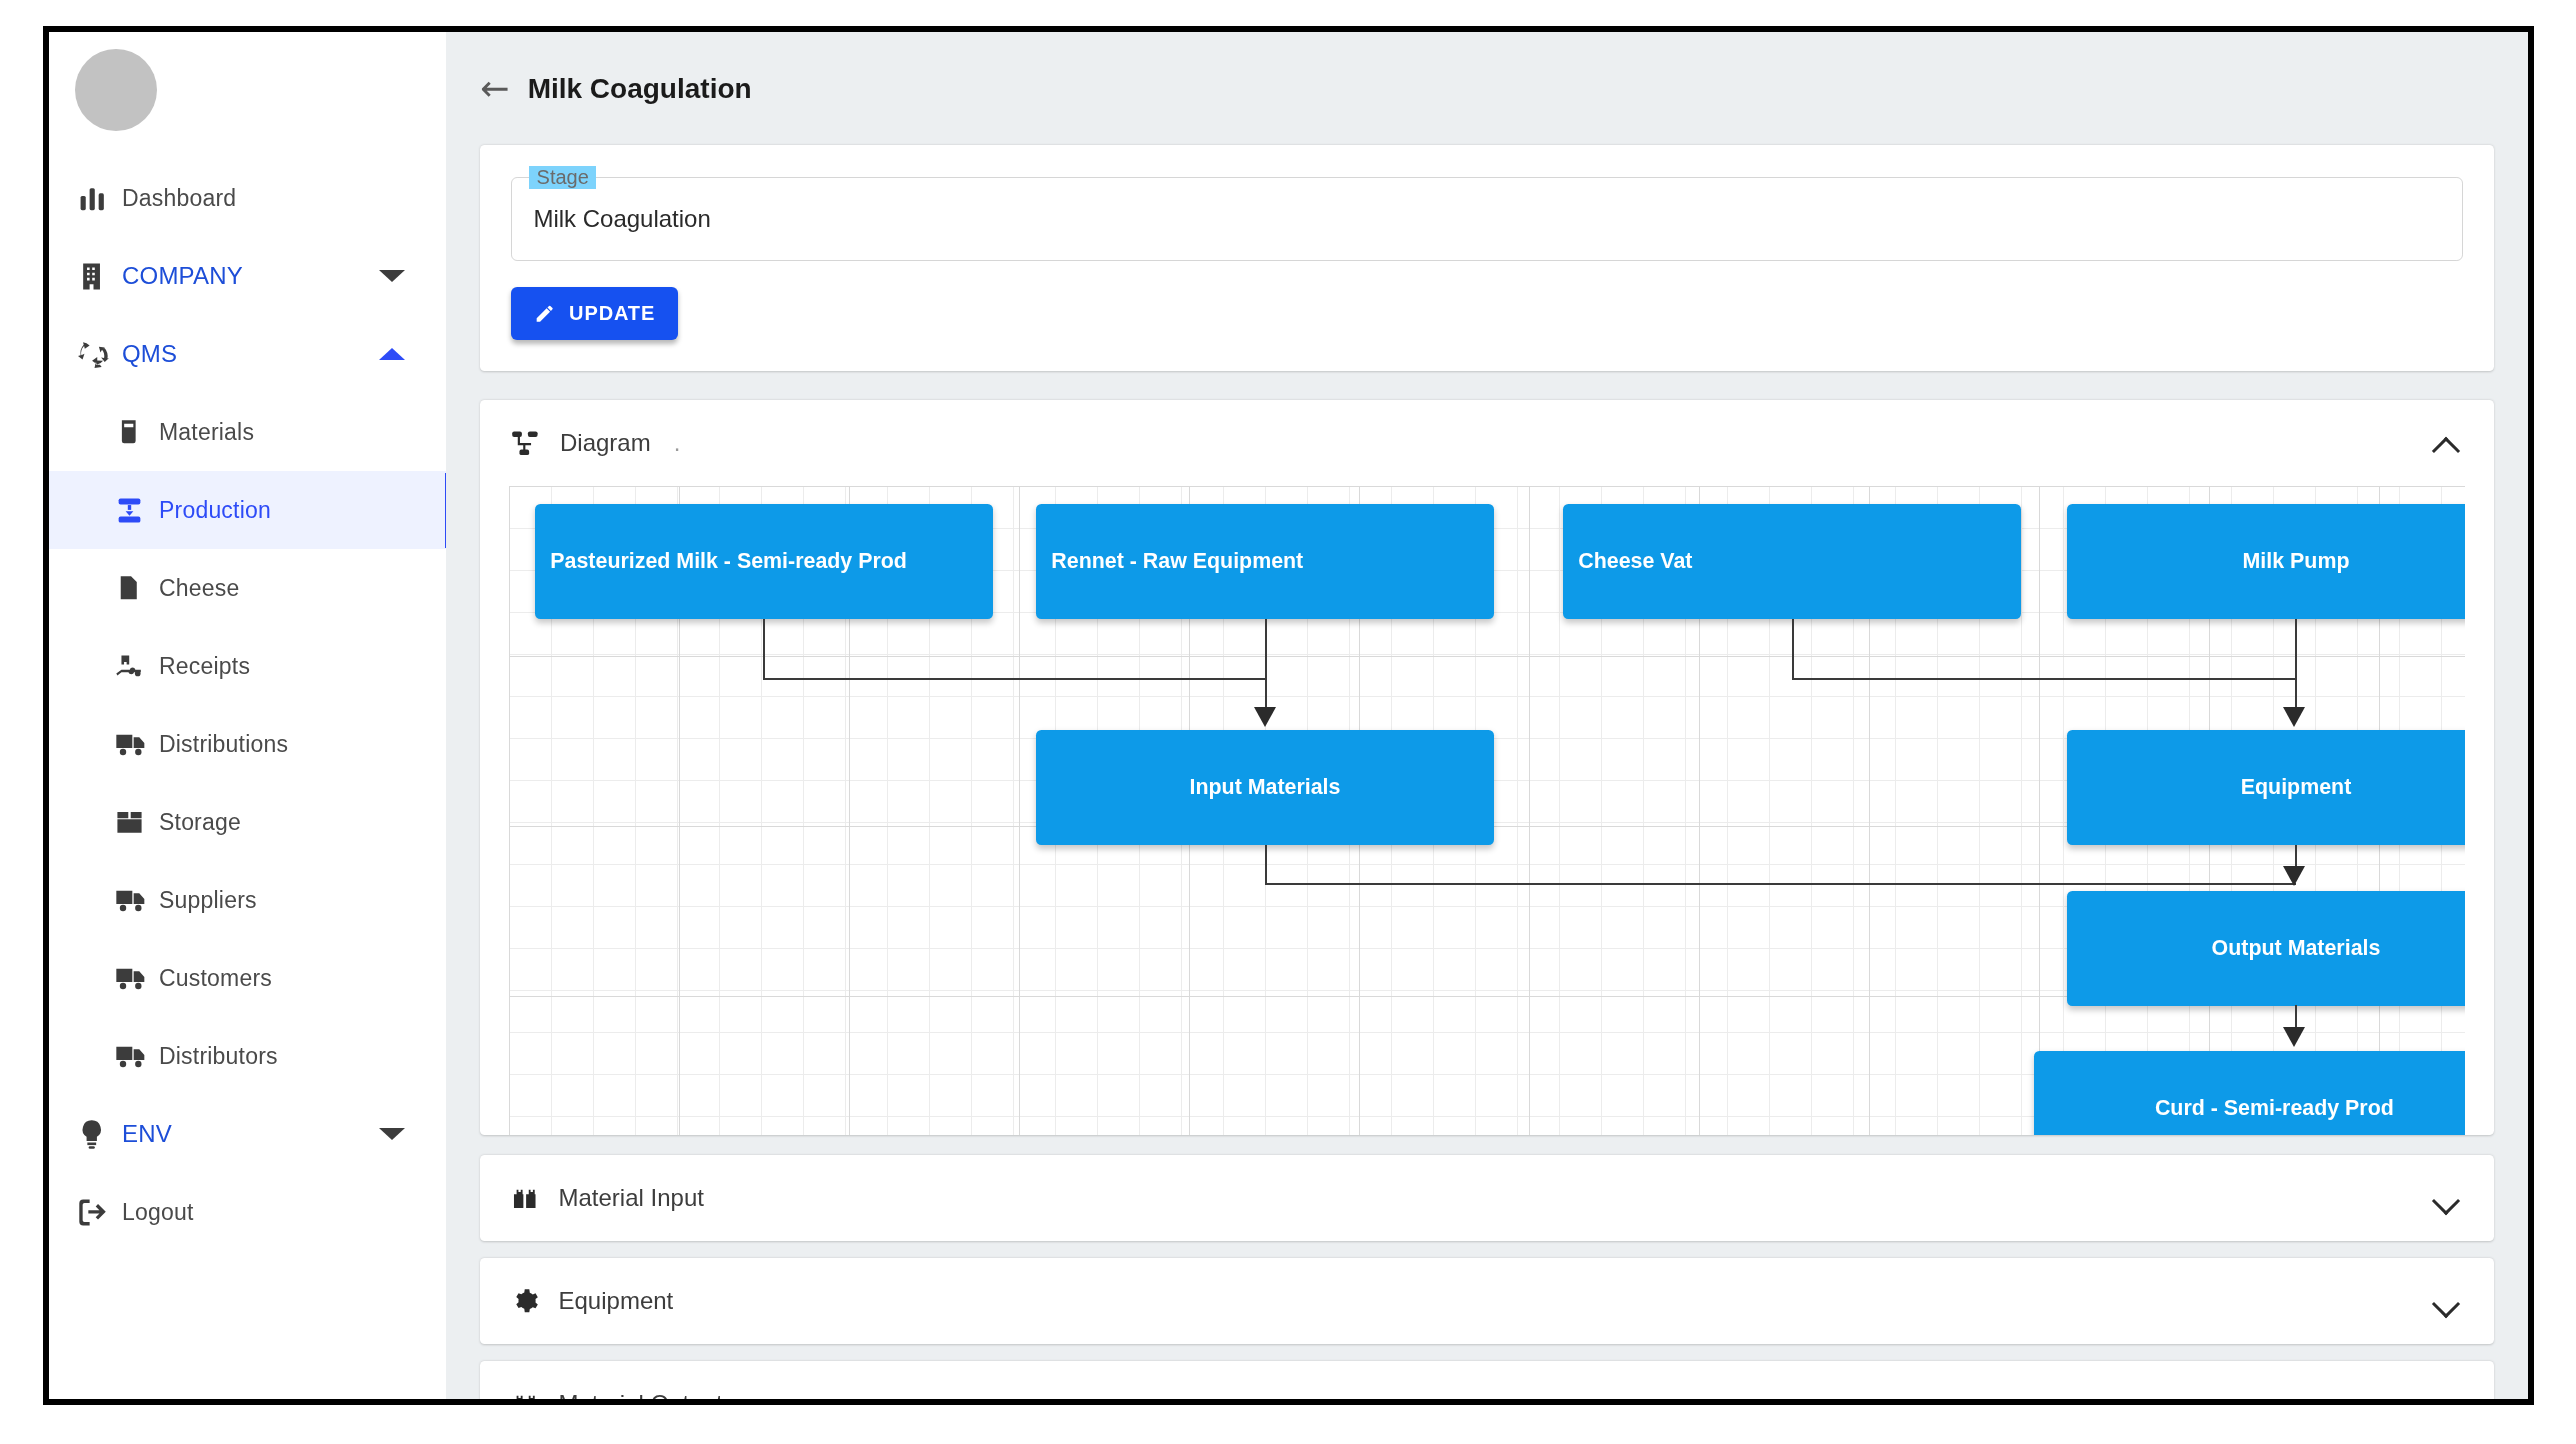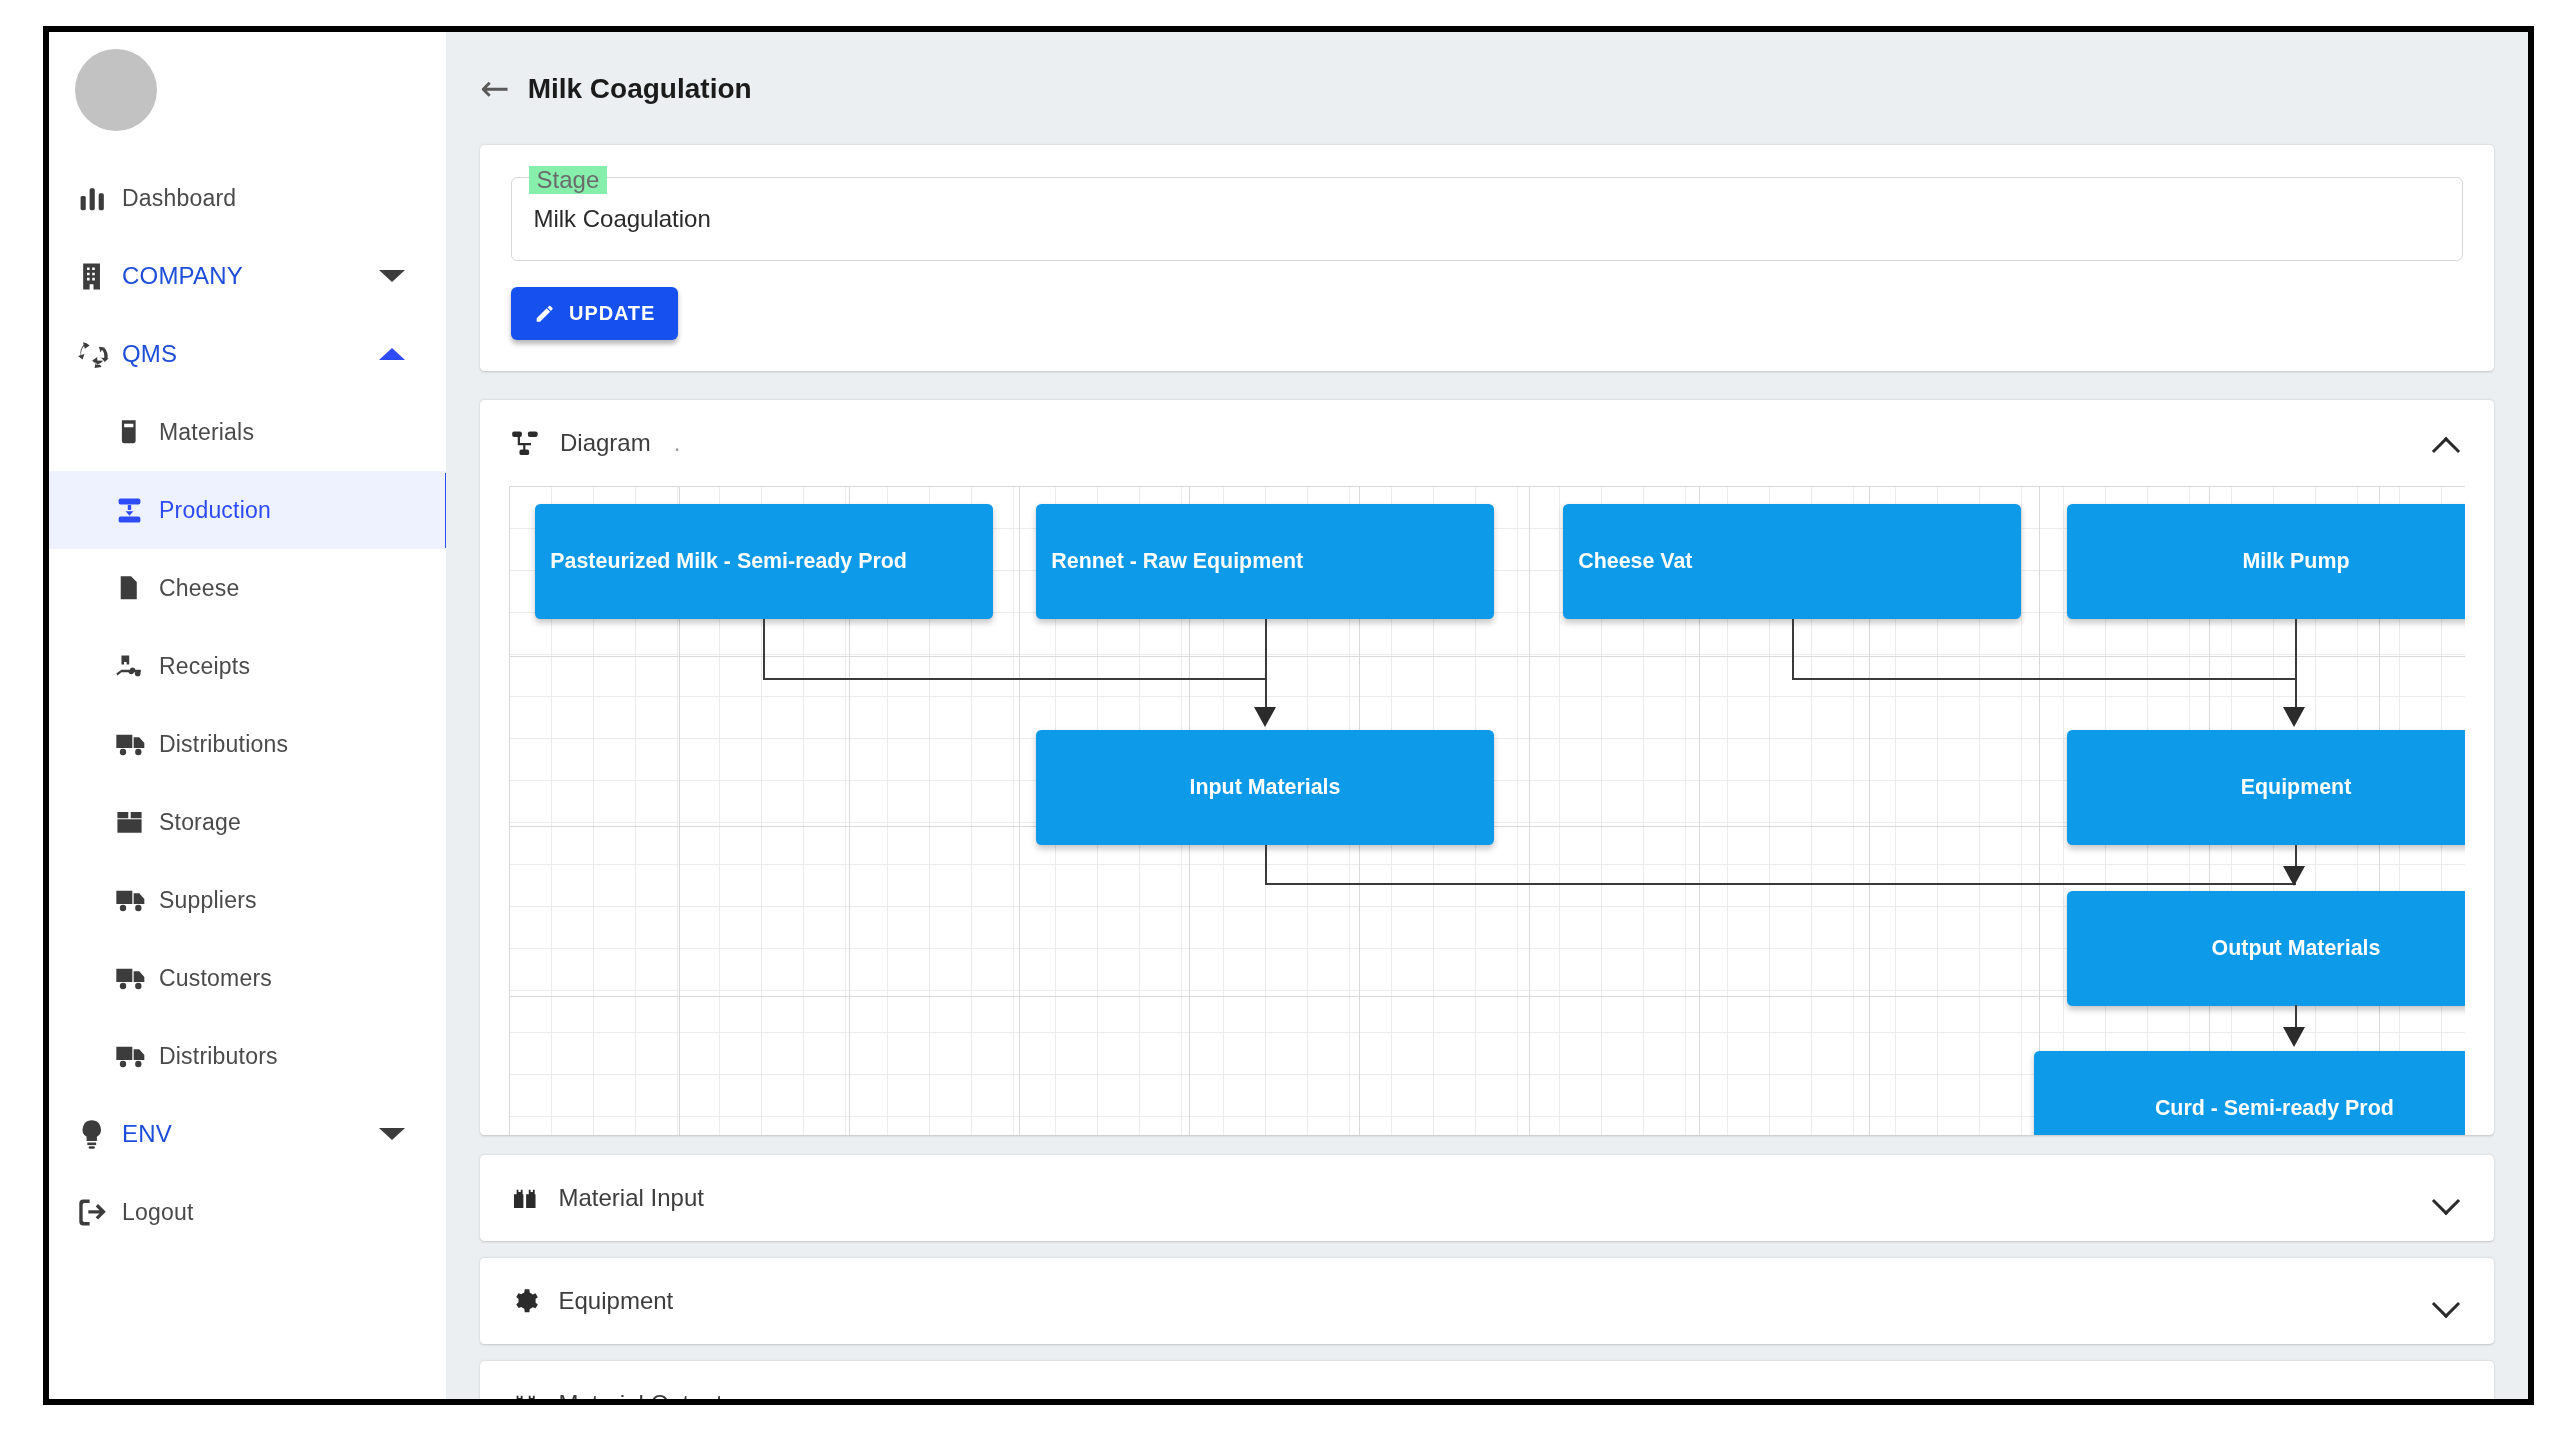--- a/index.html
+++ b/index.html
@@ -104,22 +104,22 @@
     position: relative;
     border: 1.5px solid #d6d6d6;
     border-radius: 6.1px;
     height: 84px;
     padding: 0 21.4px;
     display: flex; align-items: center;
     background: #fff;
   }
   .field-legend {
     position: absolute; top: -12.2px; left: 17px;
-    background: #86efac; padding: 0 7.6px;
-    font-size: 24px; color: #6b6b6b;
+    background: #7dd3fc; padding: 0 7.6px;
+    font-size: 20px; color: #6b6b6b;
   }
   .field-value { font-size: 24px; color: #2a2a2a; }
 
   .btn-update {
     margin-top: 26px;
     display: inline-flex; align-items: center; gap: 13.7px;
     background: #1651f0;
     color: #fff;
     border: none; border-radius: 6.1px;
     height: 53px;

